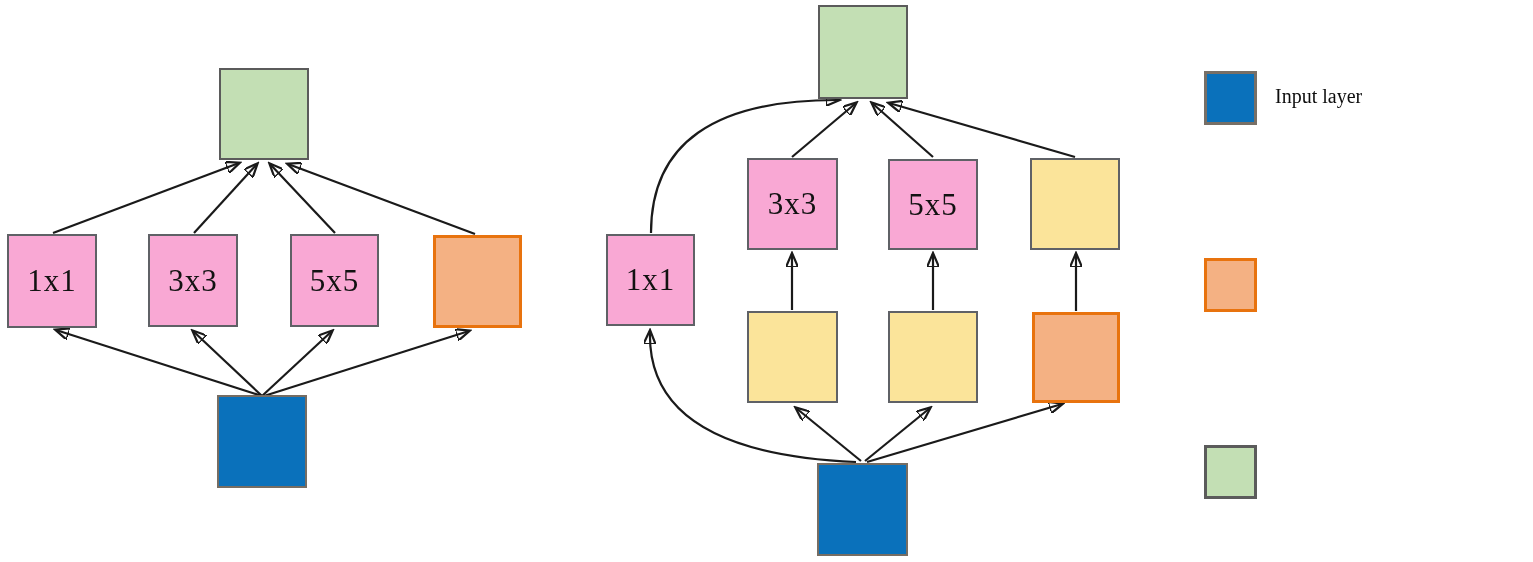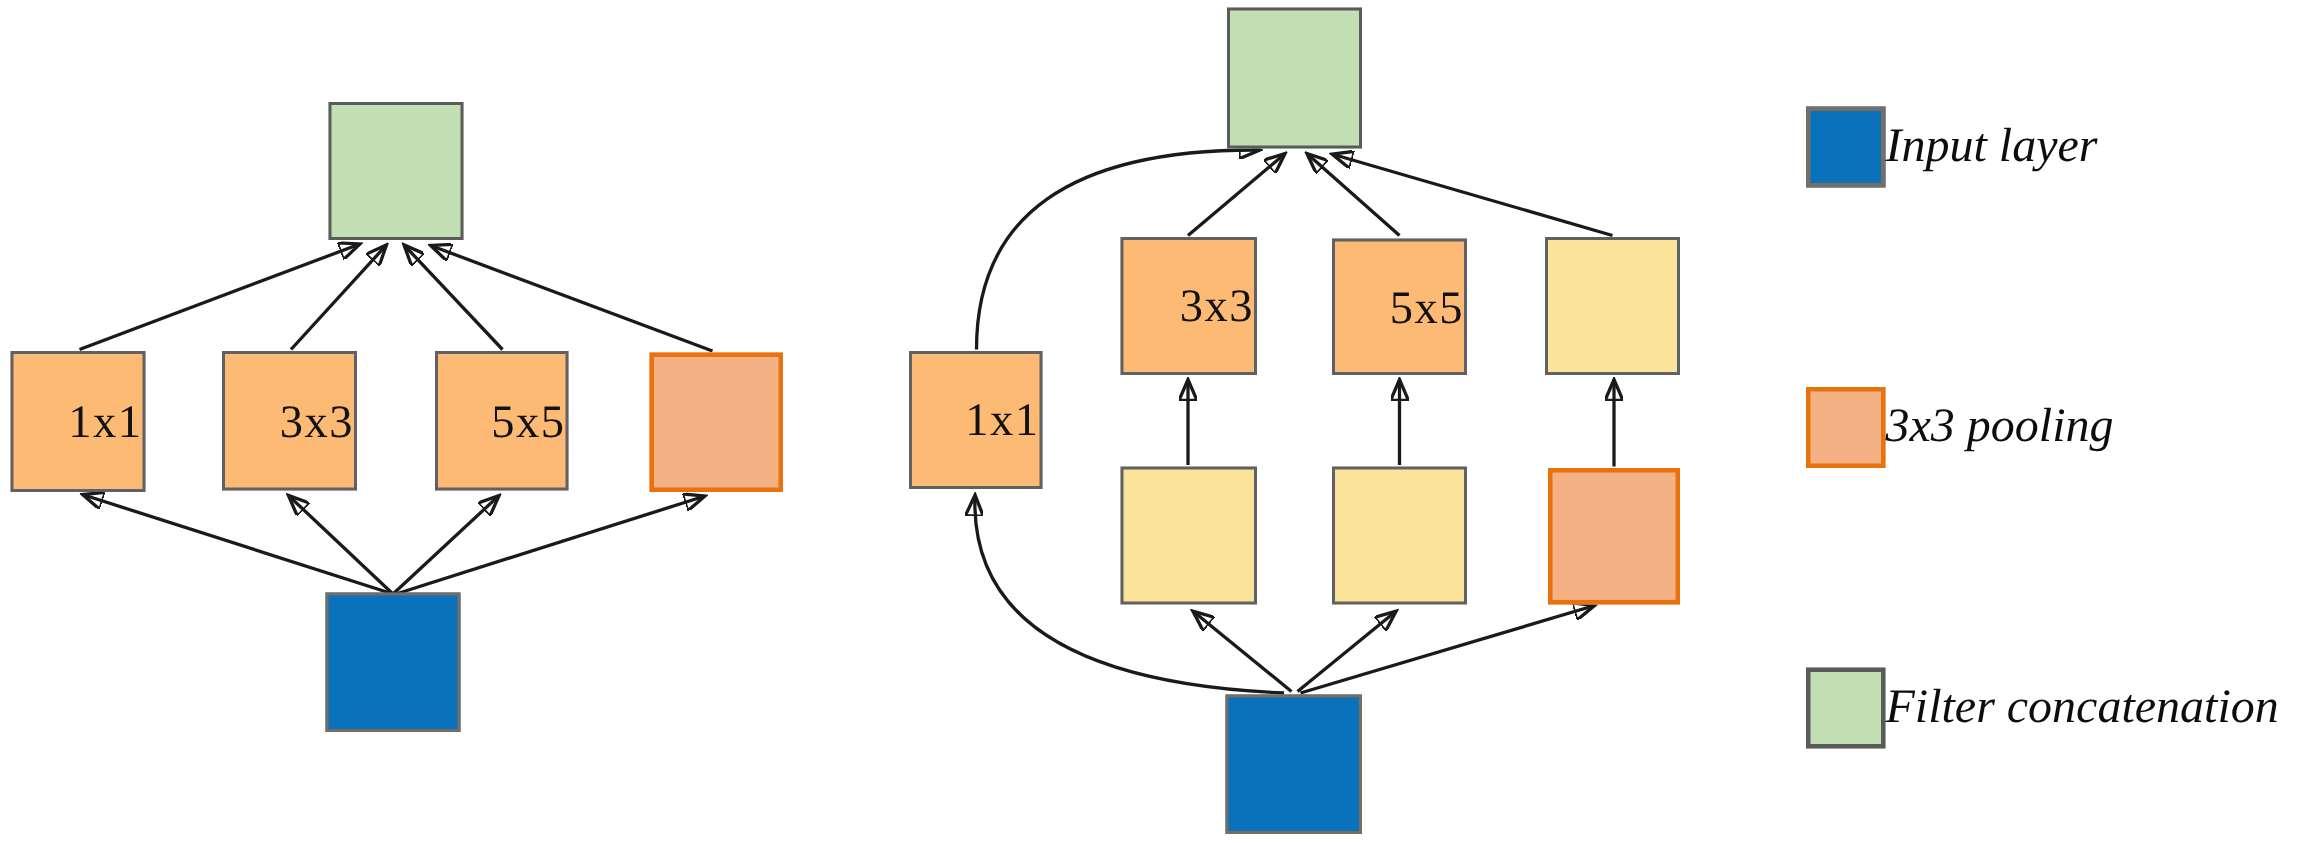--- a/index.html
+++ b/index.html
@@ -14,41 +14,41 @@
   .arrows path{stroke:#1a1a1a;stroke-width:2.2;fill:none;}
   .box{
     position:absolute;
     box-sizing:border-box;
     border:2px solid #666059;
     display:flex;align-items:center;justify-content:center;
     font-size:31px;color:#121212;
     letter-spacing:1px;
   }
   .box.b-input{background:#0A71BB;border-color:#766d63;}
-  .box.b-conv{background:#fdba74;border-color:#5f6166;justify-content:flex-end;}
+  .box.b-conv{background:#f9a8d4;border-color:#5f6166;}
   .box.b-pool{background:#F4B183;border:3px solid #E8730E;}
   .box.b-yellow{background:#FBE49A;border-color:#5f6166;}
   .box.b-concat{background:#C3DFB4;border-color:#5b5b5b;}
   .legend{position:absolute;left:0;top:0;width:1533px;height:562px;}
   .legend-row{position:absolute;display:flex;align-items:center;}
   .swatch{
     width:53px;height:54px;box-sizing:border-box;
     border:3px solid #6b6b6b;flex:0 0 auto;
   }
   .swatch.s-input{background:#0A71BB;border-color:#776f66;}
   .swatch.s-conv{background:#ABC8E8;border-color:#63656a;}
   .swatch.s-pool{background:#F4B183;border-color:#E8730E;}
   .swatch.s-yellow{background:#FBE49A;border-color:#63656a;}
   .swatch.s-concat{background:#C3DFB4;border-color:#5b5b5b;}
   .legend-label{
-    font-size:32px;color:#0d0d0d;
+    margin-left:18px;
+    font-size:20px;color:#0d0d0d;
     white-space:nowrap;
     line-height:1;
     padding-bottom:4px;
-    font-style:italic;
   }
 </style>
 </head>
 <body>
 
 <div class="canvas">
 
   <svg class="arrows" viewBox="0 0 1533 562" xmlns="http://www.w3.org/2000/svg">
     <defs>
       <marker id="ah" markerUnits="userSpaceOnUse" markerWidth="16" markerHeight="12" refX="13" refY="6" orient="auto">
@@ -110,21 +110,19 @@
   <div class="box b-pool" style="left:1032px;top:312px;width:88px;height:91px"></div>
   <div class="box b-input" style="left:817px;top:463px;width:91px;height:93px"></div>
 
   <div class="legend">
     <div class="legend-row" style="left:1204px;top:71px">
       <span class="swatch s-input"></span>
       <span class="legend-label">Input layer</span>
     </div>
     <div class="legend-row" style="left:1204px;top:258px">
       <span class="swatch s-pool"></span>
-      <span class="legend-label">3x3 pooling</span>
     </div>
     <div class="legend-row" style="left:1204px;top:445px">
       <span class="swatch s-concat"></span>
-      <span class="legend-label">Filter concatenation</span>
     </div>
   </div>
 
 </div>
 
 </body></html>

